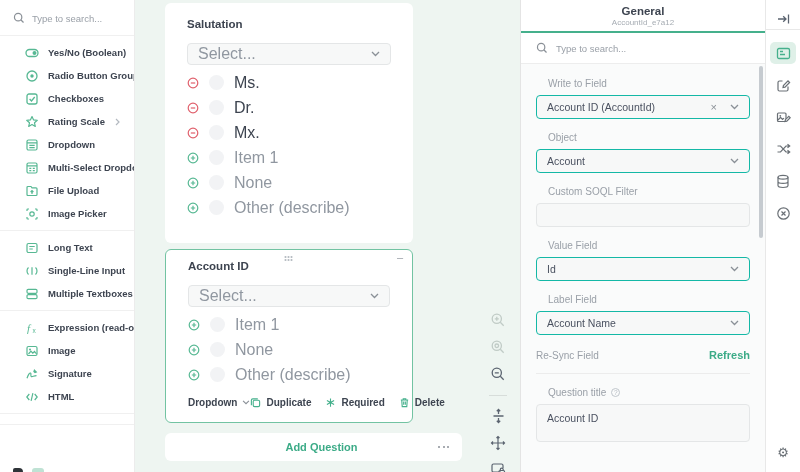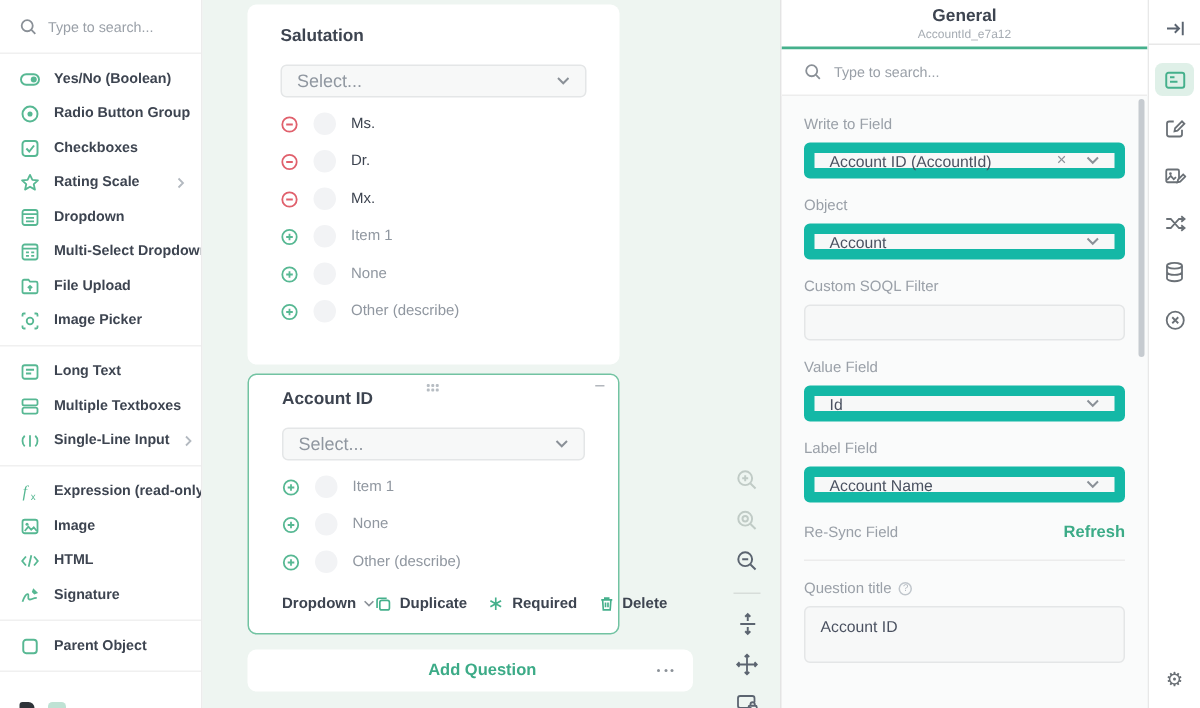--- a/index.html
+++ b/index.html
@@ -6,38 +6,38 @@
   html,body { width:800px; height:472px; overflow:hidden; }
   body { font-family:"Liberation Sans", sans-serif; background:#eef5f1; }
   #app { width:800px; height:472px; display:flex; overflow:hidden; }
 
   
   .sidebar { width:135px; flex-shrink:0; background:#fff; border-right:1px solid #ececec; overflow:hidden; position:relative; }
   .sb-search { display:flex; align-items:center; gap:7px; padding:12px 12px 11px 13px; }
   .sb-search input { border:none; outline:none; width:90px; font-size:9.5px; color:#555; background:transparent; font-family:"Liberation Sans",sans-serif; }
   .sb-search input::placeholder { color:#9aa0a8; }
   .sb-div { height:1px; background:#f0f0f0; }
-  .sb-group { padding:5px 0; }
+  .sb-group { padding:5px 12px; }
   .sb-item { display:flex; align-items:center; gap:9px; height:23px; padding:0 10px 0 13px; cursor:pointer; }
   .sb-item .lbl { font-size:9.5px; font-weight:700; color:#3d4450; white-space:nowrap; }
   .sb-item .chev { margin-left:auto; display:flex; }
   .ic { display:flex; align-items:center; justify-content:center; flex-shrink:0; }
   .sb-partial { position:absolute; bottom:-6px; left:13px; display:flex; gap:9px; }
 
   
   .canvas { flex:1; position:relative; padding:3px 0 0 30px; }
   .card { width:248px; background:#fff; border-radius:6px; }
   .card-q { padding:15px 22px 10px; }
   .q-title { font-size:11.5px; font-weight:700; color:#3d4450; }
   .fsel { height:22px; background:#f7f8f8; border:1px solid #e4e6e7; border-radius:4px; display:flex; align-items:center; padding:0 10px; margin-top:13px; cursor:pointer; }
-  .fsel .ph { font-size:12px; color:#9097a0; }
+  .fsel .ph { font-size:16px; color:#9097a0; }
   .fsel .right { margin-left:auto; display:flex; align-items:center; gap:14px; }
   .opt { display:flex; align-items:center; gap:10px; height:15px; margin-top:10px; }
   .opt .radio { width:15px; height:15px; border-radius:50%; background:#f2f3f5; }
-  .opt .olbl { font-size:10px; color:#9097a0; }
+  .opt .olbl { font-size:16px; color:#9097a0; }
   .opt .olbl.dark { color:#3d4450; }
   .card1 { margin-bottom:6px; padding-bottom:28px; }
   .card2 { border:1px solid #72c3a2; margin-top:0; position:relative; padding-top:10px; }
   .drag-dots { position:absolute; top:6px; left:50%; transform:translateX(-50%); display:grid; grid-template-columns:repeat(3,3px); grid-auto-rows:3px; }
   .drag-dots i { width:1.5px; height:1.5px; border-radius:50%; background:#b7bdc3; }
   .collapse-min { position:absolute; top:1px; right:9px; color:#9aa0a8; font-size:11px; cursor:pointer; }
   .card2 .foot { display:flex; align-items:center; margin-top:15px; padding-bottom:4px; }
   .type-label { display:flex; align-items:center; gap:5px; font-size:10px; font-weight:700; color:#3d4450; cursor:pointer; }
   .foot-actions { margin-left:auto; display:flex; align-items:center; gap:14px; }
   .fact { display:flex; align-items:center; gap:5px; font-size:10px; font-weight:700; color:#3d4450; cursor:pointer; }
@@ -53,23 +53,23 @@
 
   
   .panel { width:245px; flex-shrink:0; background:#fafbfb; border-left:1px solid #e4e4e4; display:flex; flex-direction:column; position:relative; overflow:hidden; }
   .p-head { background:#fff; text-align:center; padding:5px 0 4px; border-bottom:2px solid #45b08c; }
   .p-title { font-size:11.5px; font-weight:700; color:#3d4450; }
   .p-sub { font-size:8px; color:#a6acb3; margin-top:1px; }
   .p-search { background:#fff; display:flex; align-items:center; gap:8px; padding:9px 15px; border-bottom:1px solid #ededed; }
   .p-search input { border:none; outline:none; flex:1; font-size:9.5px; color:#555; background:transparent; font-family:"Liberation Sans",sans-serif; }
   .p-search input::placeholder { color:#9aa0a8; }
   .p-body { padding:4px 15px 0; flex:1; overflow:hidden; }
-  .f-label { font-size:10px; color:#9aa0a8; margin:13px 0 6px; display:flex; align-items:center; gap:5px; }
+  .f-label { font-size:10px; color:#9aa0a8; margin:13px 12px 6px; display:flex; align-items:center; gap:5px; }
   .f-label:first-child { margin-top:10px; }
-  .psel { height:24px; background:#f7f8f8; border:7px solid #14b8a6; border-radius:4px; display:flex; padding:0 10px; cursor:pointer; }
+  .psel { height:24px; background:#f7f8f8; border:1px solid #14b8a6; border-radius:4px; display:flex; align-items:center; padding:0 10px; cursor:pointer; }
   .psel .val { font-size:10.5px; color:#4a5160; }
   .psel .right { margin-left:auto; display:flex; align-items:center; gap:13px; }
   .x-clear { color:#8a9097; font-size:11px; line-height:1; cursor:pointer; }
   .chk-row { display:flex; align-items:center; gap:8px; margin:15px 0 1px; cursor:pointer; }
   .chk { width:14px; height:14px; border:1.5px solid #57b893; border-radius:3px; background:#fff; display:flex; align-items:center; justify-content:center; }
   .chk-lbl { font-size:10.5px; color:#3d4450; }
   .pinput { height:24px; background:#f7f8f8; border:1px solid #e4e6e7; border-radius:4px; }
   .resync { display:flex; align-items:center; justify-content:space-between; margin:14px 0 0; padding-bottom:12px; border-bottom:1px solid #ececec; }
   .resync .rl { font-size:10px; color:#9aa0a8; }
   .resync .ra { font-size:11px; font-weight:700; color:#3cab87; cursor:pointer; }
@@ -188,39 +188,39 @@
             <svg width="14" height="14" viewBox="0 0 14 14" fill="none" stroke="#57b893" stroke-width="1.2">
               <rect x="2" y="2.5" width="10" height="9" rx="1.5"></rect>
               <path d="M4.3 5.5h5.4M4.3 8h3.5"></path>
             </svg>
           </span>
         <span class="lbl">Long Text</span>
       </div>
       <div class="sb-item">
         <span class="ic">
             <svg width="14" height="14" viewBox="0 0 14 14" fill="none" stroke="#57b893" stroke-width="1.2">
-              <rect x="2" y="2.3" width="10" height="4" rx="1.2"></rect>
-              <rect x="2" y="7.7" width="10" height="4" rx="1.2"></rect>
-            </svg>
-          </span>
-        <span class="lbl">Multiple Textboxes</span>
-      </div>
-      <div class="sb-item">
-        <span class="ic">
-            <svg width="14" height="14" viewBox="0 0 14 14" fill="none" stroke="#57b893" stroke-width="1.2">
               <path d="M3.5 3.5C2.5 4.4 2 5.6 2 7s.5 2.6 1.5 3.5M10.5 3.5c1 .9 1.5 2.1 1.5 3.5s-.5 2.6-1.5 3.5M7 3.2v7.6"></path>
             </svg>
           </span>
         <span class="lbl">Single-Line Input</span>
         <span class="chev">
             <svg width="7" height="8" viewBox="0 0 7 8" fill="none" stroke="#b3b9c0" stroke-width="1.2">
               <path d="M2 1l3 3-3 3"></path>
             </svg>
           </span>
       </div>
+      <div class="sb-item">
+        <span class="ic">
+            <svg width="14" height="14" viewBox="0 0 14 14" fill="none" stroke="#57b893" stroke-width="1.2">
+              <rect x="2" y="2.3" width="10" height="4" rx="1.2"></rect>
+              <rect x="2" y="7.7" width="10" height="4" rx="1.2"></rect>
+            </svg>
+          </span>
+        <span class="lbl">Multiple Textboxes</span>
+      </div>
     </div>
     <div class="sb-div"></div>
 
     <div class="sb-group">
       <div class="sb-item">
         <span class="ic">
             <svg width="14" height="14" viewBox="0 0 14 14" fill="none">
               <text x="2" y="10.5" font-size="11" font-style="italic" font-family="serif" fill="#57b893">f</text>
               <text x="7.5" y="12" font-size="6.5" fill="#57b893">x</text>
             </svg>
@@ -233,46 +233,38 @@
               <rect x="2" y="2.5" width="10" height="9" rx="1.5"></rect>
               <circle cx="5" cy="5.5" r="1" fill="#57b893" stroke="none"></circle>
               <path d="M3.5 10l2.4-2.9 1.9 2.1 1.7-1.7 2 2.5"></path>
             </svg>
           </span>
         <span class="lbl">Image</span>
       </div>
       <div class="sb-item">
         <span class="ic">
             <svg width="14" height="14" viewBox="0 0 14 14" fill="none" stroke="#57b893" stroke-width="1.2">
-              <path d="M4.3 4L1.8 7l2.5 3M9.7 4l2.5 3-2.5 3M7.9 3.2L6.1 10.8"></path>
-            </svg>
-          </span>
-        <span class="lbl">HTML</span>
-      </div>
-      <div class="sb-item">
-        <span class="ic">
-            <svg width="14" height="14" viewBox="0 0 14 14" fill="none" stroke="#57b893" stroke-width="1.2">
               <path d="M2 11.2c1.2-3.4 2.6-5.6 3.6-5.1s-.6 3 .8 3.5 2.3-1 5.1-1"></path>
               <path d="M9.4 3.2l1.9 1.9-1.3.5-1.1-1.1z" fill="#57b893"></path>
             </svg>
           </span>
         <span class="lbl">Signature</span>
       </div>
+      <div class="sb-item">
+        <span class="ic">
+            <svg width="14" height="14" viewBox="0 0 14 14" fill="none" stroke="#57b893" stroke-width="1.2">
+              <path d="M4.3 4L1.8 7l2.5 3M9.7 4l2.5 3-2.5 3M7.9 3.2L6.1 10.8"></path>
+            </svg>
+          </span>
+        <span class="lbl">HTML</span>
+      </div>
     </div>
     <div class="sb-div"></div>
 
     <div class="sb-group">
-      <div class="sb-item">
-        <span class="ic">
-            <svg width="14" height="14" viewBox="0 0 14 14" fill="none" stroke="#57b893" stroke-width="1.3">
-              <rect x="2.5" y="2.5" width="9" height="9" rx="2"></rect>
-            </svg>
-          </span>
-        <span class="lbl">Parent Object</span>
-      </div>
     </div>
     <div class="sb-div"></div>
     <div class="sb-partial">
       <span style="width:10px;height:10px;background:#2e3338;border-radius:2px 4px 0 0;"></span>
       <span style="width:12px;height:10px;background:#bfe2d4;border-radius:3px;"></span>
     </div>
   </div>
 
   <div class="canvas">
 

